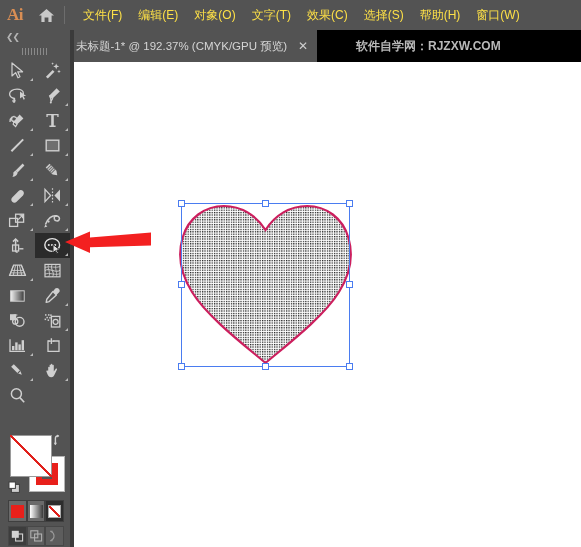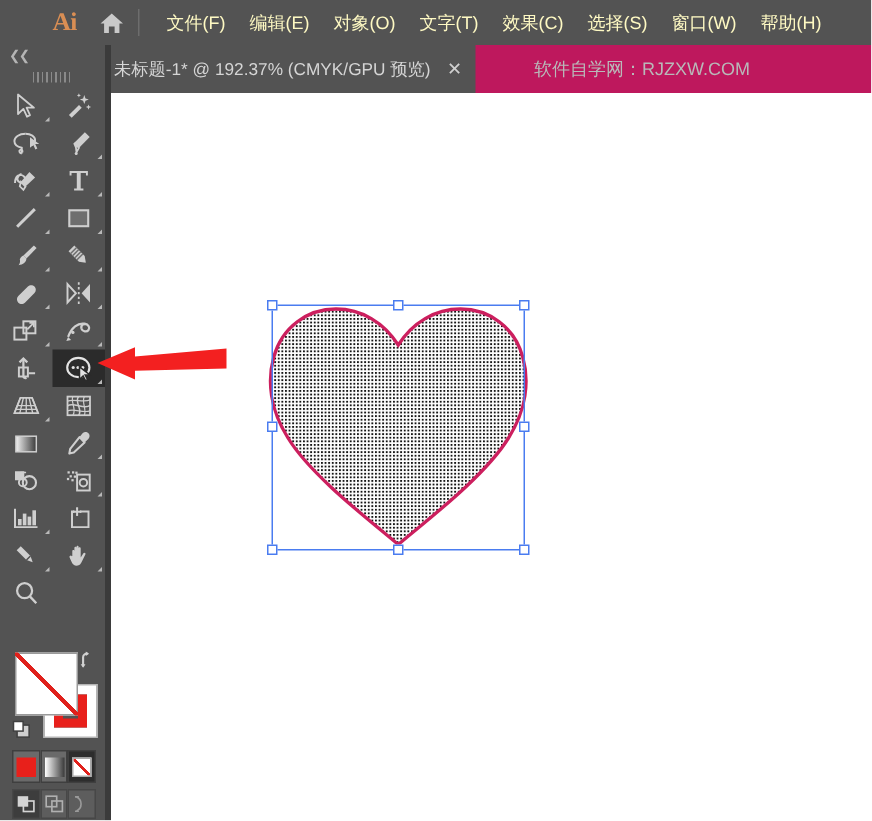--- a/index.html
+++ b/index.html
@@ -14,53 +14,52 @@
   
   .menubar{
     position:absolute;left:0;top:0;width:581px;height:30px;
     background:#535353;
     display:flex;align-items:center;
   }
   .ai-logo{
     width:30px;height:30px;display:flex;align-items:center;justify-content:center;
     color:#d98e54;font-size:17px;font-weight:bold;font-family:"Liberation Serif","DejaVu Serif",serif;
     letter-spacing:-0.5px;
-    margin-left:28px;
   }
   .home-btn{
     width:32px;height:30px;display:flex;align-items:center;justify-content:center;
   }
   .menu-sep{width:1px;height:18px;background:#6d6d6d;margin:0 4px 0 2px;}
   .menu-items{display:flex;align-items:center;height:30px;margin-left:6px;}
   .menu-item{
-    color:#fef9c3;font-size:12px;padding:0 8px;height:30px;line-height:30px;
+    color:#fde047;font-size:12px;padding:0 8px;height:30px;line-height:30px;
     white-space:nowrap;
   }
 
   
   .tabbar{
     position:absolute;left:0;top:30px;width:581px;height:32px;
-    background:#be185d;
+    background:#000000;
   }
   .tab-left-pad{position:absolute;left:0;top:0;width:62px;height:32px;background:#434343;}
   .tab-active{
     position:absolute;left:62px;top:0;height:32px;
     background:#535353;
     display:flex;align-items:center;padding:0 8px 0 14px;
     box-sizing:border-box;
   }
   .tab-title{color:#d5d5d5;font-size:11.5px;white-space:nowrap;}
   .tab-close{
     margin-left:10px;color:#cfcfcf;font-size:12px;line-height:1;
     width:12px;text-align:center;
   }
   .tab-wm{
     position:absolute;left:356px;top:0;height:32px;
     display:flex;align-items:center;
-    color:#b9b9b9;font-size:12px;white-space:nowrap;
+    color:#b9b9b9;font-size:12px;white-space:nowrap;font-weight:bold;
   }
 
   
   .toolpanel{
     position:absolute;left:0;top:30px;width:70px;height:517px;
     background:#535353;
   }
   .tool-divider{
     position:absolute;left:70px;top:30px;width:4px;height:517px;
     background:#3b3b3b;
@@ -174,22 +173,22 @@
       </svg>
     </div>
     <div class="menu-sep"></div>
     <div class="menu-items">
       <div class="menu-item">文件(F)</div>
       <div class="menu-item">编辑(E)</div>
       <div class="menu-item">对象(O)</div>
       <div class="menu-item">文字(T)</div>
       <div class="menu-item">效果(C)</div>
       <div class="menu-item">选择(S)</div>
+      <div class="menu-item">帮助(H)</div>
       <div class="menu-item">窗口(W)</div>
-      <div class="menu-item">帮助(H)</div>
     </div>
   </div>
 
   <div class="tabbar">
     <div class="tab-left-pad"></div>
     <div class="tab-active">
       <span class="tab-title">未标题-1* @ 192.37% (CMYK/GPU 预览)</span>
       <span class="tab-close">✕</span>
     </div>
     <div class="tab-wm">软件自学网：RJZXW.COM</div>

